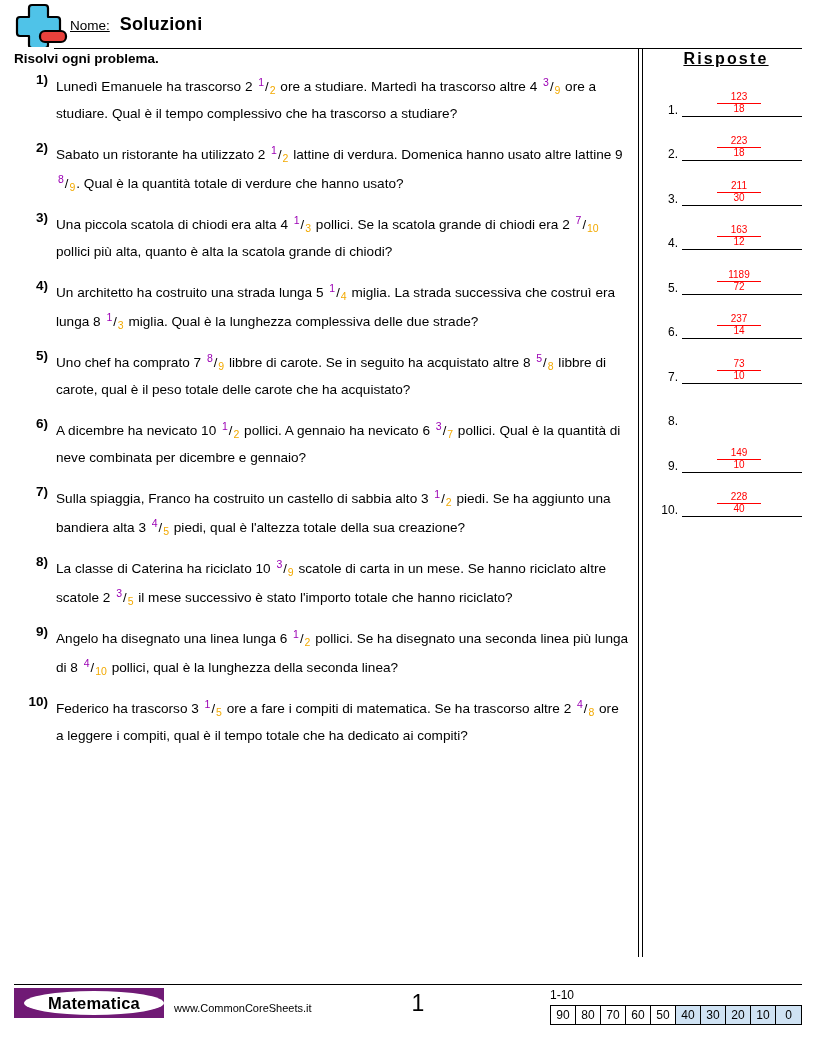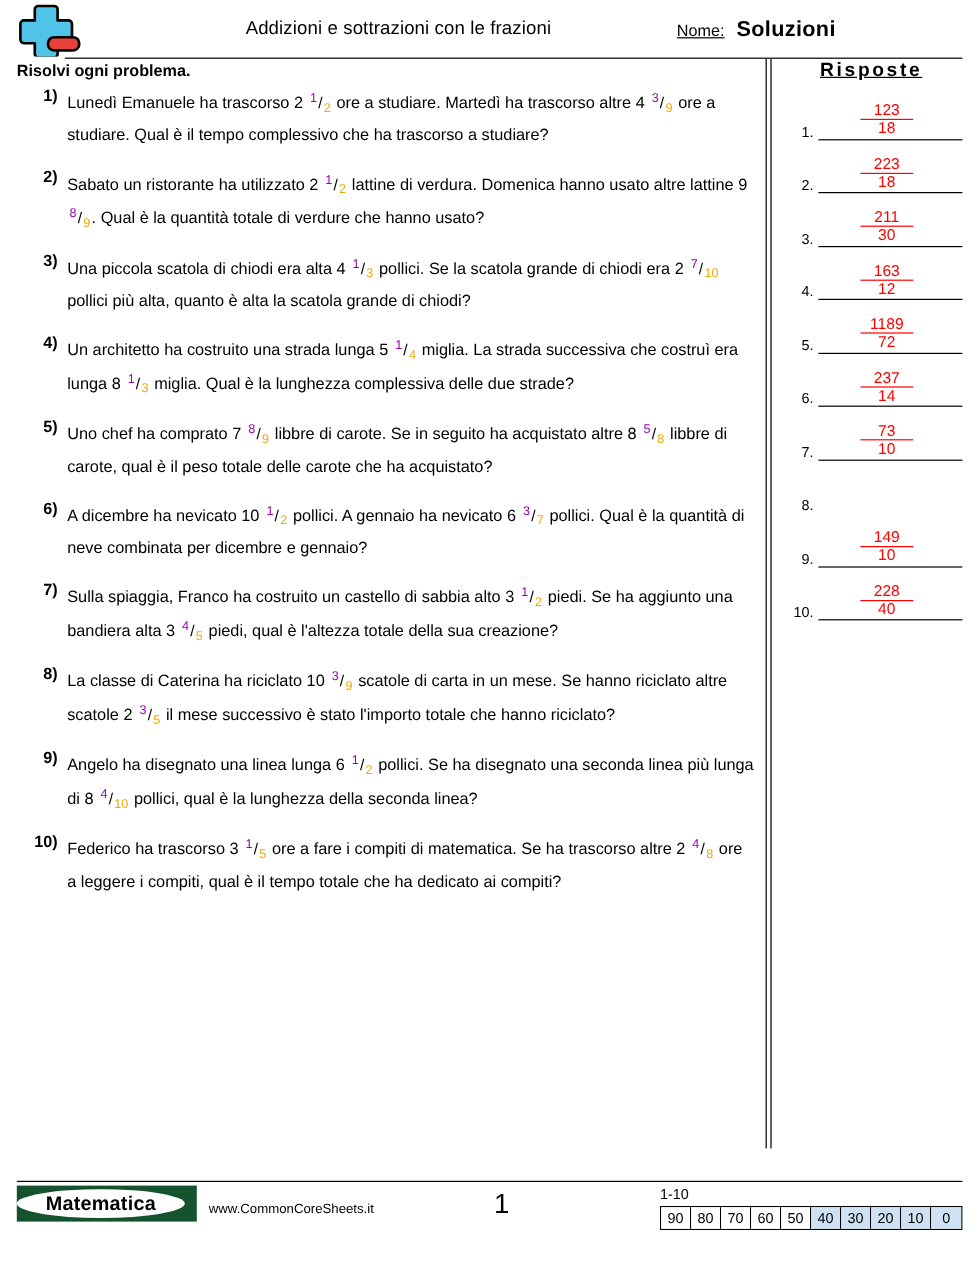--- a/index.html
+++ b/index.html
@@ -186,21 +186,21 @@
     height: 100%;
     position: relative;
   }
   .answer-frac {
     position: absolute;
     left: 0;
     right: 6px;
     bottom: 1px;
     text-align: center;
     color: #ff0000;
-    font-size: 13px;
+    font-size: 10px;
     line-height: 1.08;
   }
   .answer-frac .a-num {
     display: block;
     border-bottom: 1.4px solid #ff0000;
     margin: 0 auto;
     width: 44px;
     padding-bottom: 0px;
   }
   .answer-frac .a-den {
@@ -224,26 +224,26 @@
     left: 0;
   }
   .footer-inner {
     position: relative;
     display: flex;
     align-items: flex-start;
     height: 100%;
     padding-top: 4px;
   }
   .badge {
-    background: #14532d;
+    background: #701a75;
     width: 150px;
     height: 30px;
     display: flex;
     align-items: center;
-    justify-content: flex-start;
+    justify-content: flex-end;
     flex: 0 0 150px;
   }
   .badge-oval {
     background: #ffffff;
     border-radius: 50%/50%;
     width: 140px;
     height: 24px;
     display: flex;
     align-items: center;
     justify-content: center;
@@ -301,21 +301,20 @@
 
 <div class="page">
 
   <div class="header">
     <div class="logo">
       <svg width="56" height="46" viewBox="0 0 56 46" xmlns="http://www.w3.org/2000/svg">
         <path d="M18 4 h13 a3 3 0 0 1 3 3 v9 h9 a3 3 0 0 1 3 3 v13 a3 3 0 0 1 -3 3 h-9 v9 a3 3 0 0 1 -3 3 h-13 a3 3 0 0 1 -3 -3 v-9 h-9 a3 3 0 0 1 -3 -3 v-13 a3 3 0 0 1 3 -3 h9 v-9 a3 3 0 0 1 3 -3 z" fill="#4fc3e8" stroke="#000000" stroke-width="2.2" stroke-linejoin="round"></path>
         <rect x="26" y="30" width="26" height="11" rx="5" ry="5" fill="#e8413c" stroke="#000000" stroke-width="2.2"></rect>
       </svg>
     </div>
-    <div class="header-title">Addizioni e sottrazioni con le frazioni</div>
     <div class="name-block">
       <span class="name-label">Nome:</span>
       <span class="name-value">Soluzioni</span>
     </div>
   </div>
   <div class="header-rule"></div>
 
   <div class="body-wrap">
 
     <div class="problems-col">

